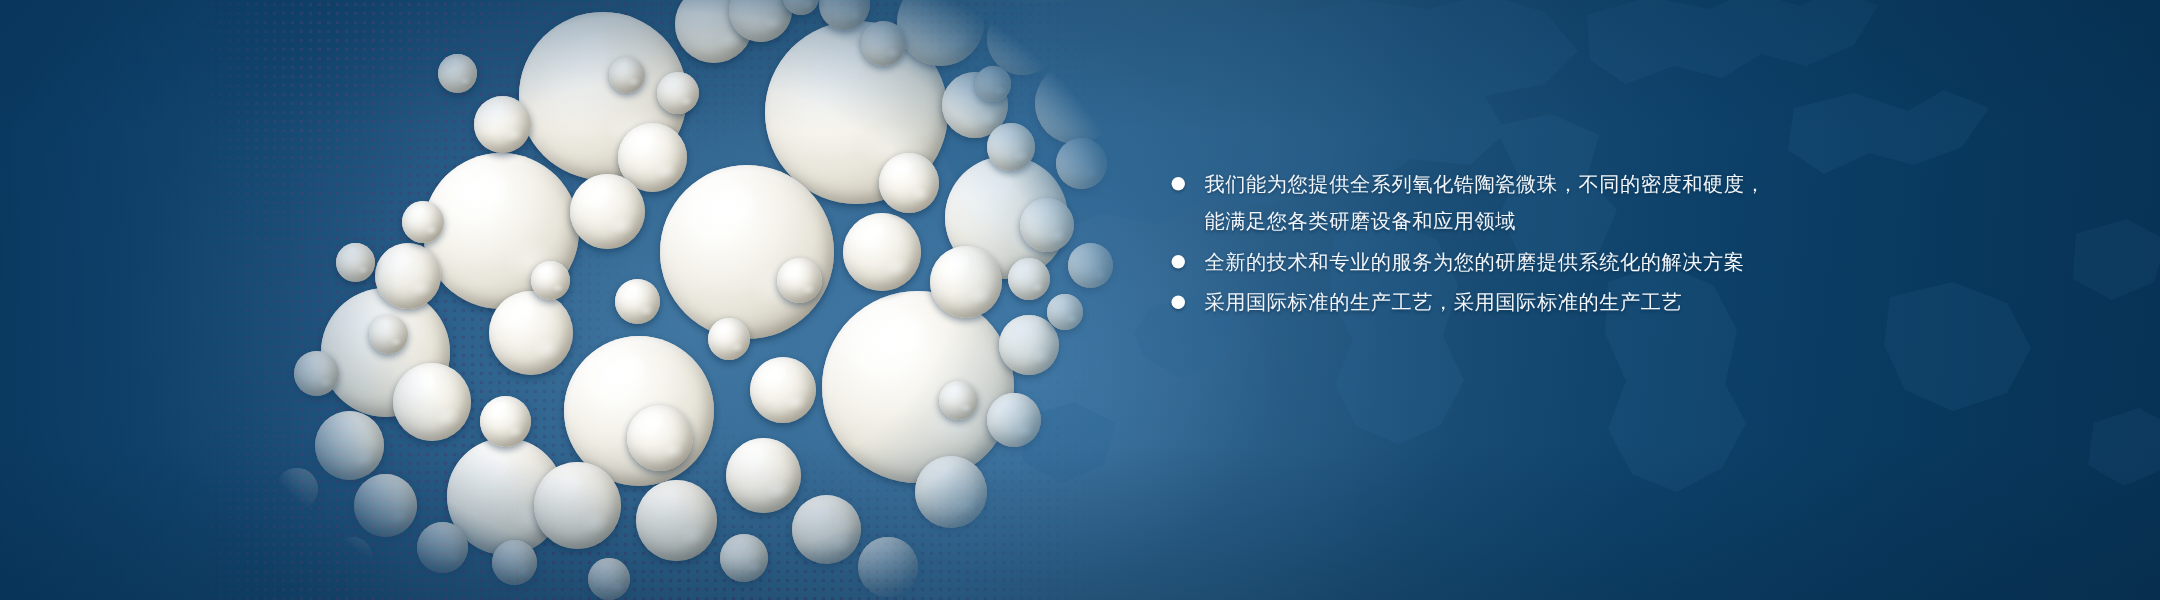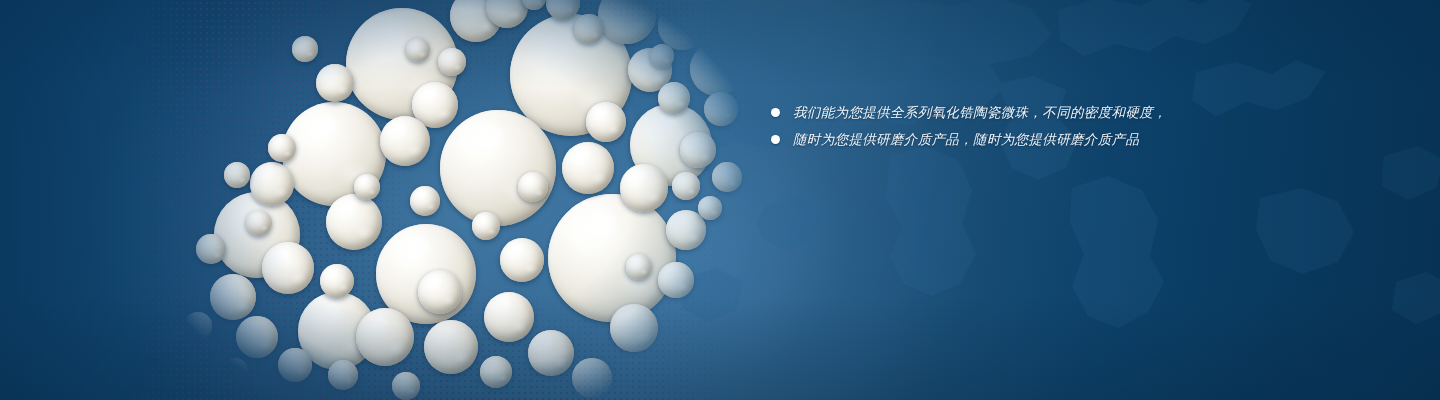--- a/index.html
+++ b/index.html
@@ -139,21 +139,21 @@
   .headline{
     color:#ffffff;
     font-size:29px;
     line-height:1.18;
     letter-spacing:1.6px;
     font-weight:400;
     margin:0 0 30px 0;
     text-shadow:0 1px 3px rgba(4,30,55,.55);
     white-space:nowrap;
   }
-  .bullets{list-style:none;margin:4px;padding:0;font-style:italic;}
+  .bullets{list-style:none;margin:14px;padding:0;}
   .bullet{
     position:relative;
     padding-left:27px;
     color:#f2f6fa;
     font-size:13.5px;
     line-height:25px;
     letter-spacing:.35px;
     margin-bottom:2px;
     text-shadow:0 1px 2px rgba(4,30,55,.5);
   }
@@ -275,24 +275,29 @@
   <div class="bg-vignette"></div>
 
   <div class="content">
 
 
     <ul class="bullets">
 
       <li class="bullet">
         <span class="dot"></span>
         <span class="bullet-line">我们能为您提供全系列氧化锆陶瓷微珠，不同的密度和硬度，</span>
+        <span class="bullet-line">能满足您各类研磨设备和应用领域</span>
       </li>
-
 
       <li class="bullet">
         <span class="dot"></span>
-        <span class="bullet-line">随时为您提供研磨介质产品，随时为您提供研磨介质产品</span>
+        <span class="bullet-line">全新的技术和专业的服务为您的研磨提供系统化的解决方案</span>
+      </li>
+
+      <li class="bullet">
+        <span class="dot"></span>
+        <span class="bullet-line">采用国际标准的生产工艺，采用国际标准的生产工艺</span>
       </li>
 
     </ul>
   </div>
 
 </div>
 
 </body></html>

